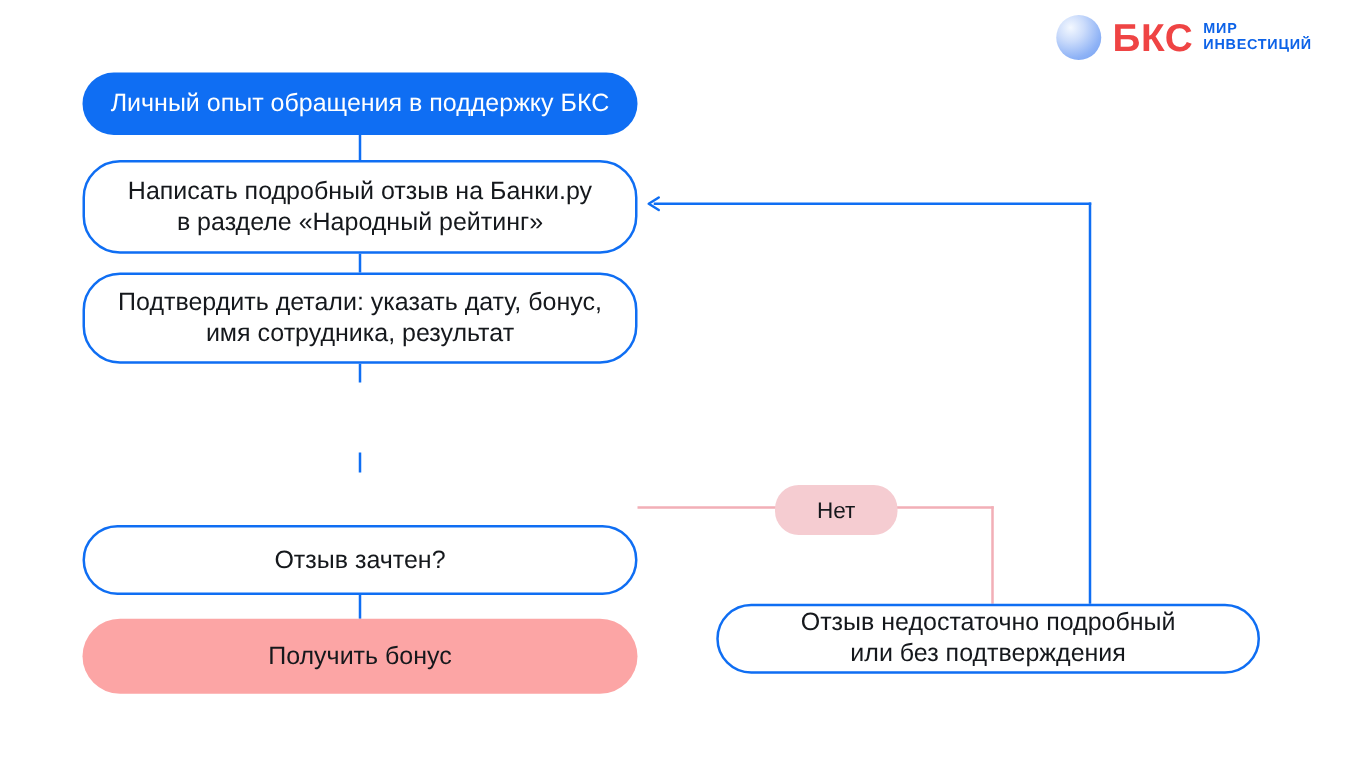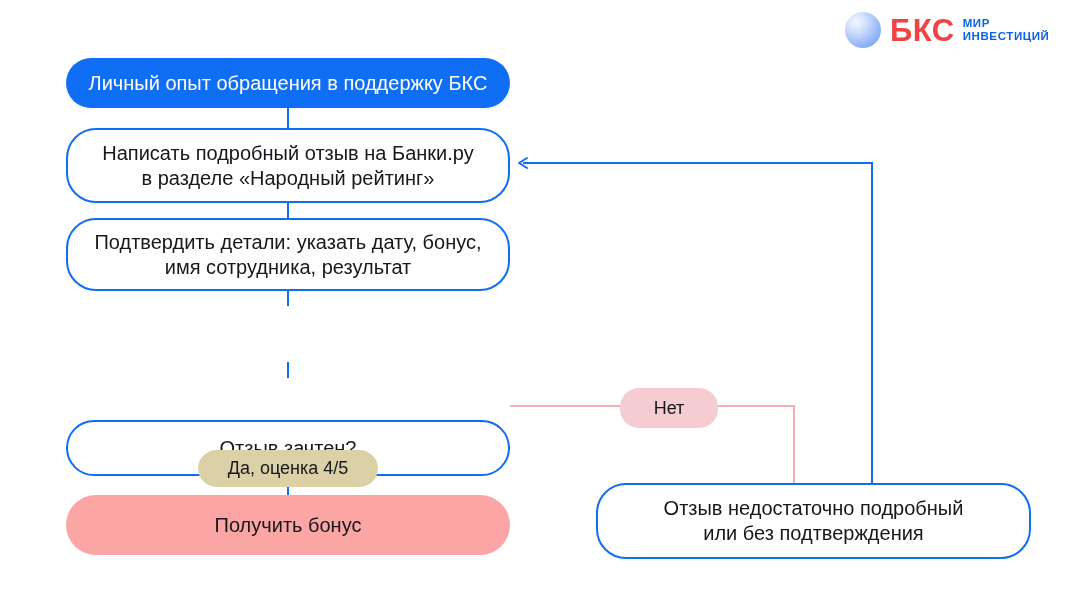--- a/index.html
+++ b/index.html
@@ -132,20 +132,19 @@
 в разделе «Народный рейтинг»</div>
 
   <div class="node node-outline" style="left:66px; top:218px; width:444px; height:73px;">Подтвердить детали: указать дату, бонус,
 имя сотрудника, результат</div>
 
 
   <div class="node node-outline" style="left:66px; top:378px; width:444px; height:56px;margin-top:42px;">Отзыв зачтен?</div>
 
   <div class="tag tag-no" style="left:620px; top:388px; width:98px; height:40px;">Нет</div>
 
-  <div class="tag tag-yes" style="left:198px; top:450px; width:180px; height:37px;">Да, оценка 4/5</div>
 
   <div class="node node-final" style="left:66px; top:495px; width:444px; height:60px;">Получить бонус</div>
 
-  <div class="node node-outline" style="left:596px; top:483px; width:435px; height:76px;">Отзыв недостаточно подробный
+  <div class="node node-outline" style="left:573px; top:483px; width:435px; height:56px;">Отзыв недостаточно подробный
 или без подтверждения</div>
 
 </div>
 
 </body></html>

